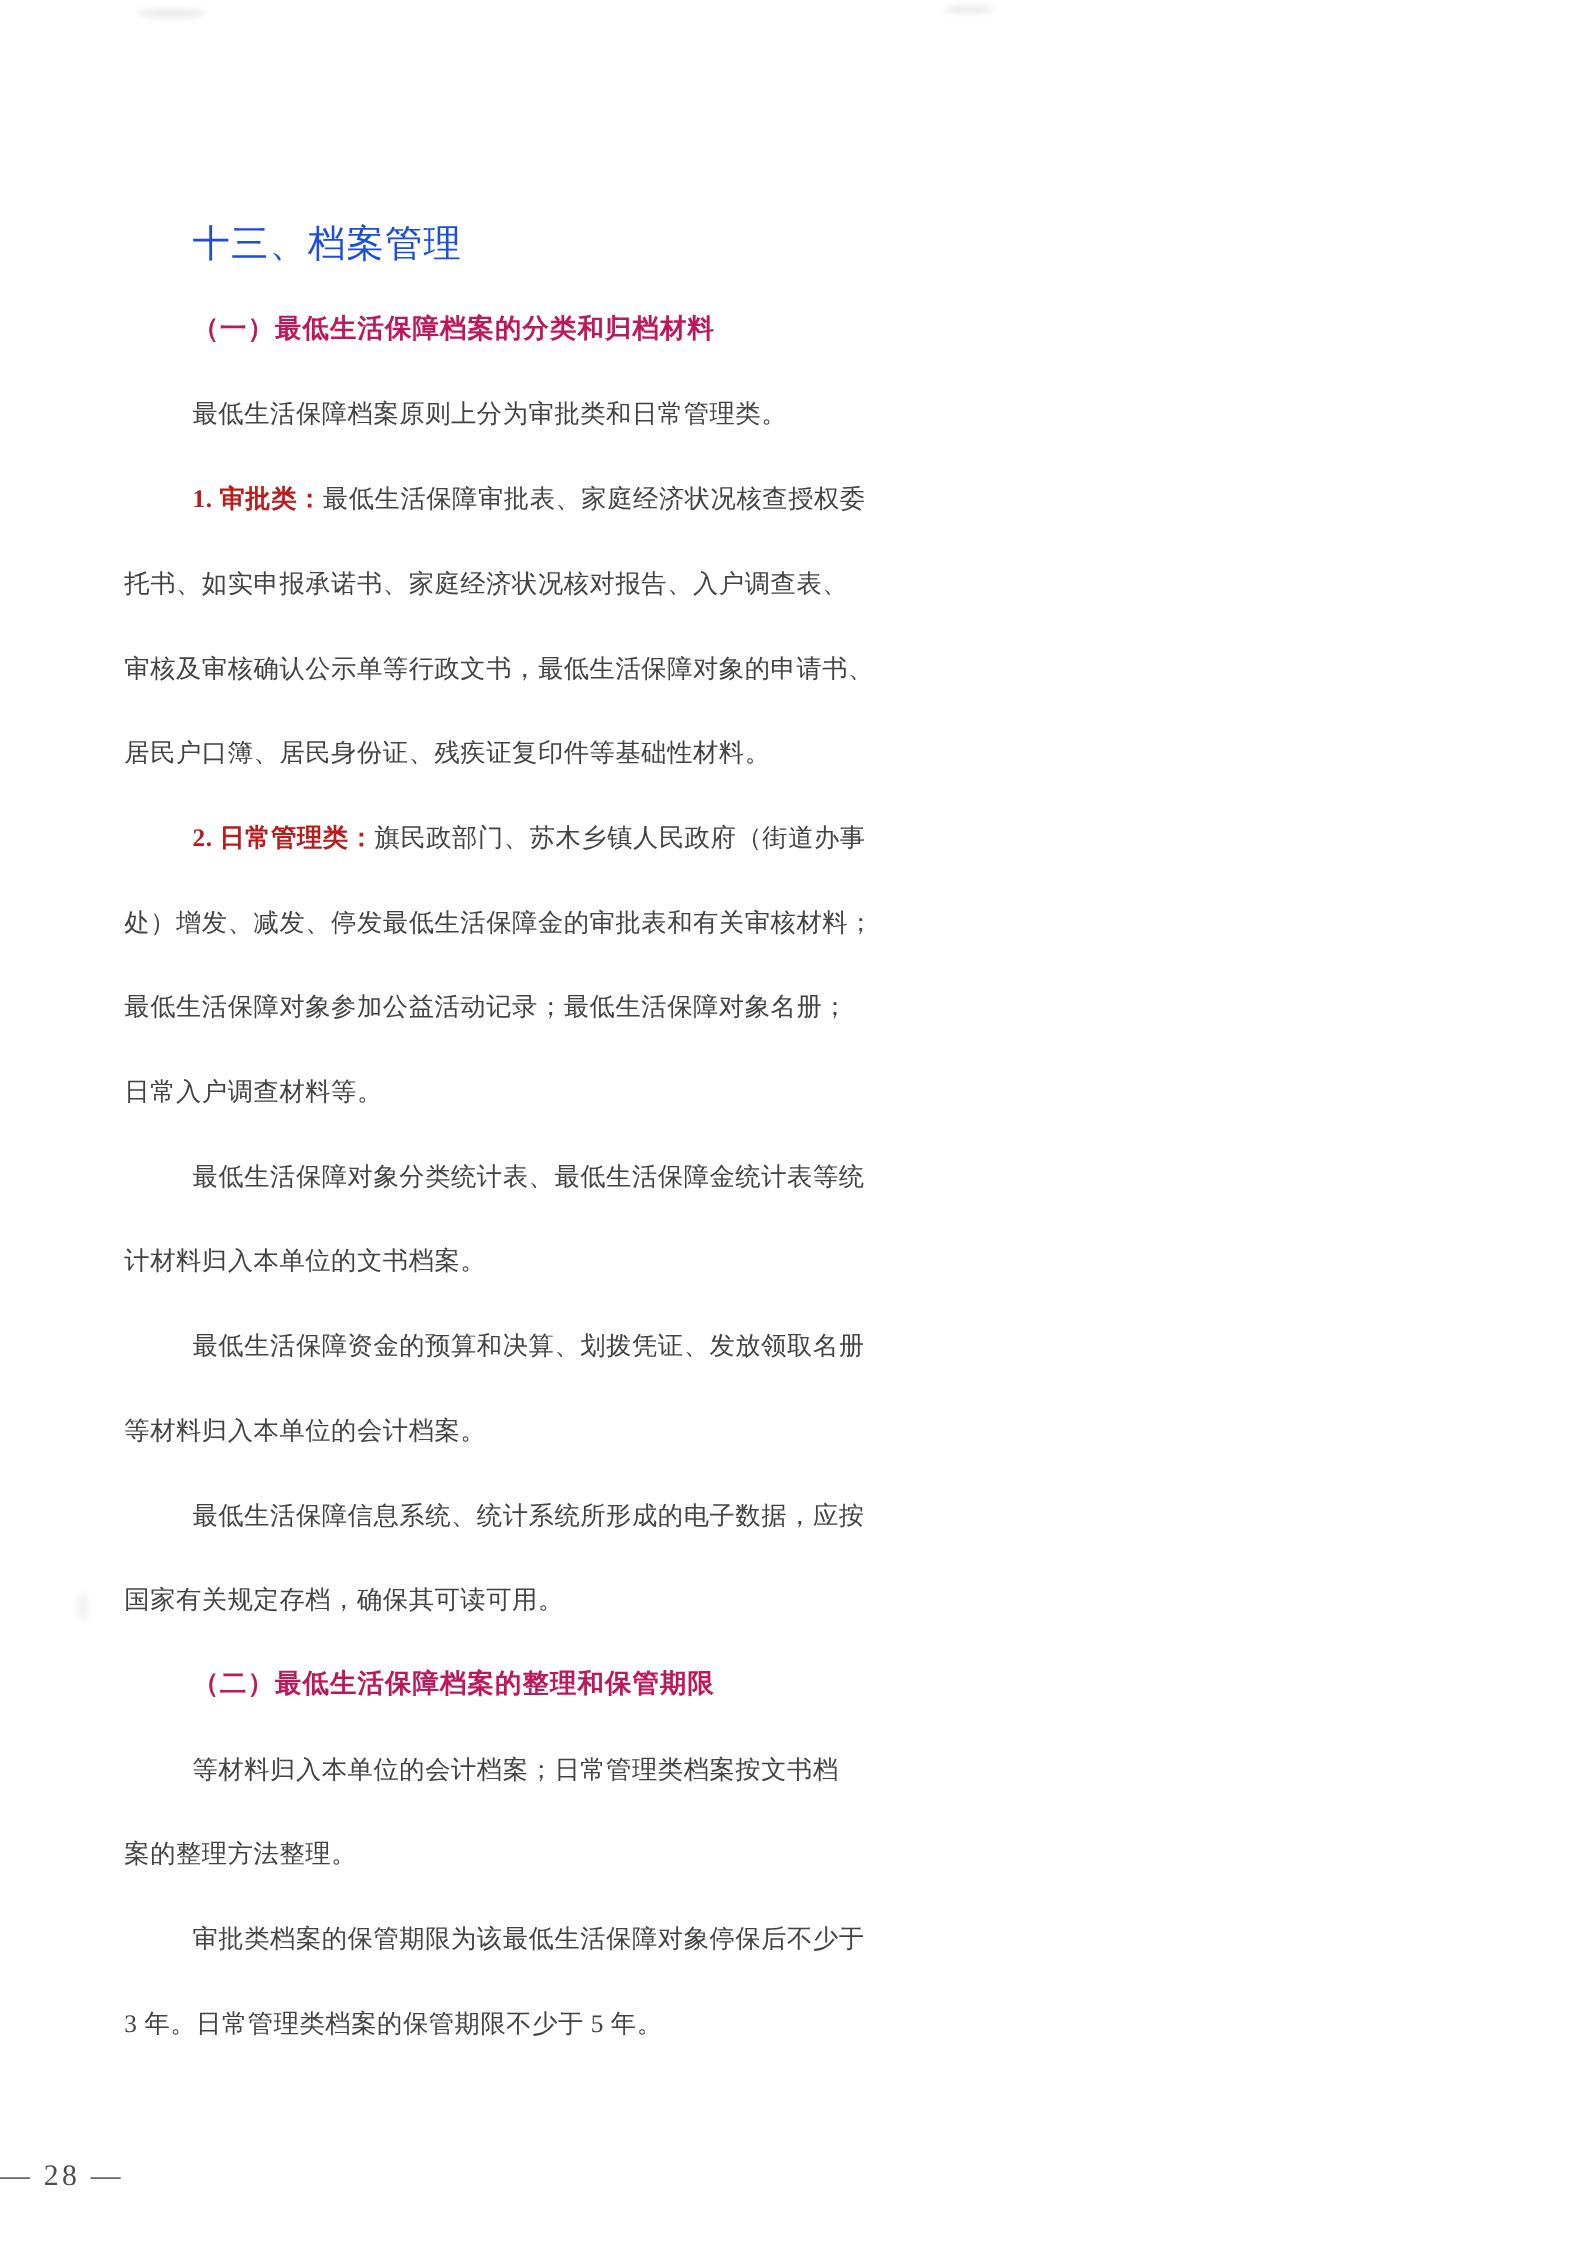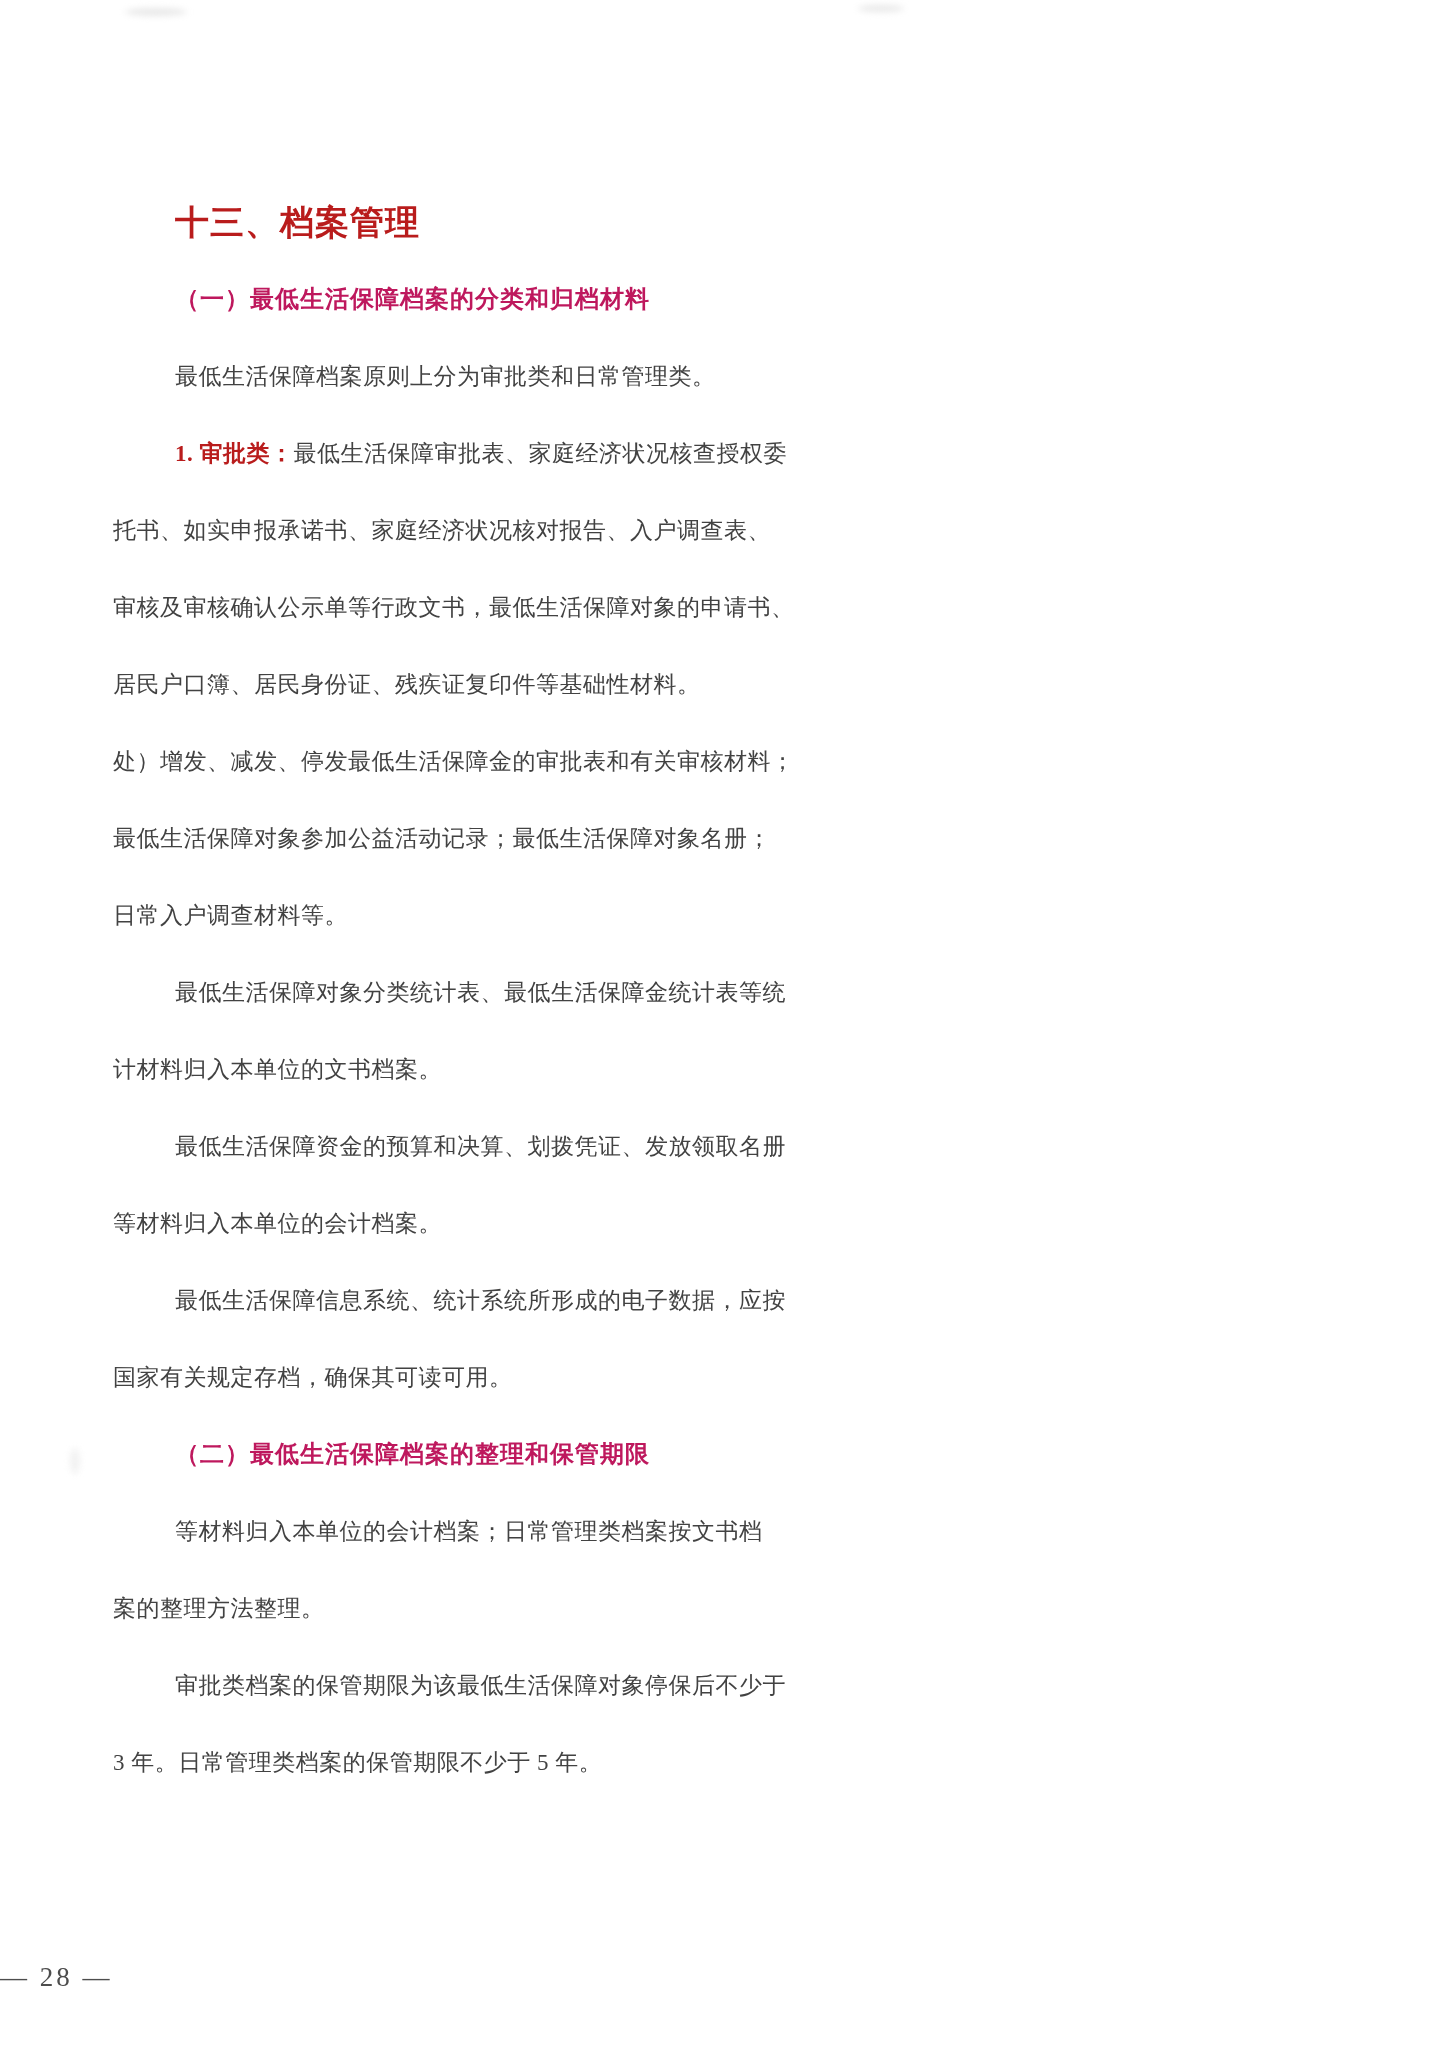--- a/index.html
+++ b/index.html
@@ -35,22 +35,22 @@
     line-height: 77px;
     white-space: nowrap;
     font-size: 23px;
     letter-spacing: 0.5px;
     color: #424242;
   }
   .line.indent { padding-left: 62px; }
   .line.h1 {
     font-family: "Liberation Sans", "DejaVu Sans", sans-serif;
     font-size: 34px;
-    font-weight: 700;
-    color: #b91c1c;
+    font-weight: 400;
+    color: #1d4ed8;
     letter-spacing: 1px;
   }
   .line.h2 {
     font-size: 24px;
     font-weight: 700;
     color: #be185d;
     letter-spacing: 1px;
   }
   .lead { font-weight: 700; color: #b91c1c; }
   .footer {
@@ -71,20 +71,21 @@
   <div class="scan-smudge smudge-b"></div>
   <div class="scan-smudge smudge-c"></div>
   <div class="content" id="content">
       <div class="line h1 indent">十三、档案管理</div>
       <div class="line h2 indent">（一）最低生活保障档案的分类和归档材料</div>
       <div class="line body indent">最低生活保障档案原则上分为审批类和日常管理类。</div>
       <div class="line body indent"><span class="lead">1. 审批类：</span><span>最低生活保障审批表、家庭经济状况核查授权委</span></div>
       <div class="line body">托书、如实申报承诺书、家庭经济状况核对报告、入户调查表、</div>
       <div class="line body">审核及审核确认公示单等行政文书，最低生活保障对象的申请书、</div>
       <div class="line body">居民户口簿、居民身份证、残疾证复印件等基础性材料。</div>
+      <div class="line body indent"><span class="lead">2. 日常管理类：</span><span>旗民政部门、苏木乡镇人民政府（街道办事</span></div>
       <div class="line body">处）增发、减发、停发最低生活保障金的审批表和有关审核材料；</div>
       <div class="line body">最低生活保障对象参加公益活动记录；最低生活保障对象名册；</div>
       <div class="line body">日常入户调查材料等。</div>
       <div class="line body indent">最低生活保障对象分类统计表、最低生活保障金统计表等统</div>
       <div class="line body">计材料归入本单位的文书档案。</div>
       <div class="line body indent">最低生活保障资金的预算和决算、划拨凭证、发放领取名册</div>
       <div class="line body">等材料归入本单位的会计档案。</div>
       <div class="line body indent">最低生活保障信息系统、统计系统所形成的电子数据，应按</div>
       <div class="line body">国家有关规定存档，确保其可读可用。</div>
       <div class="line h2 indent">（二）最低生活保障档案的整理和保管期限</div>

